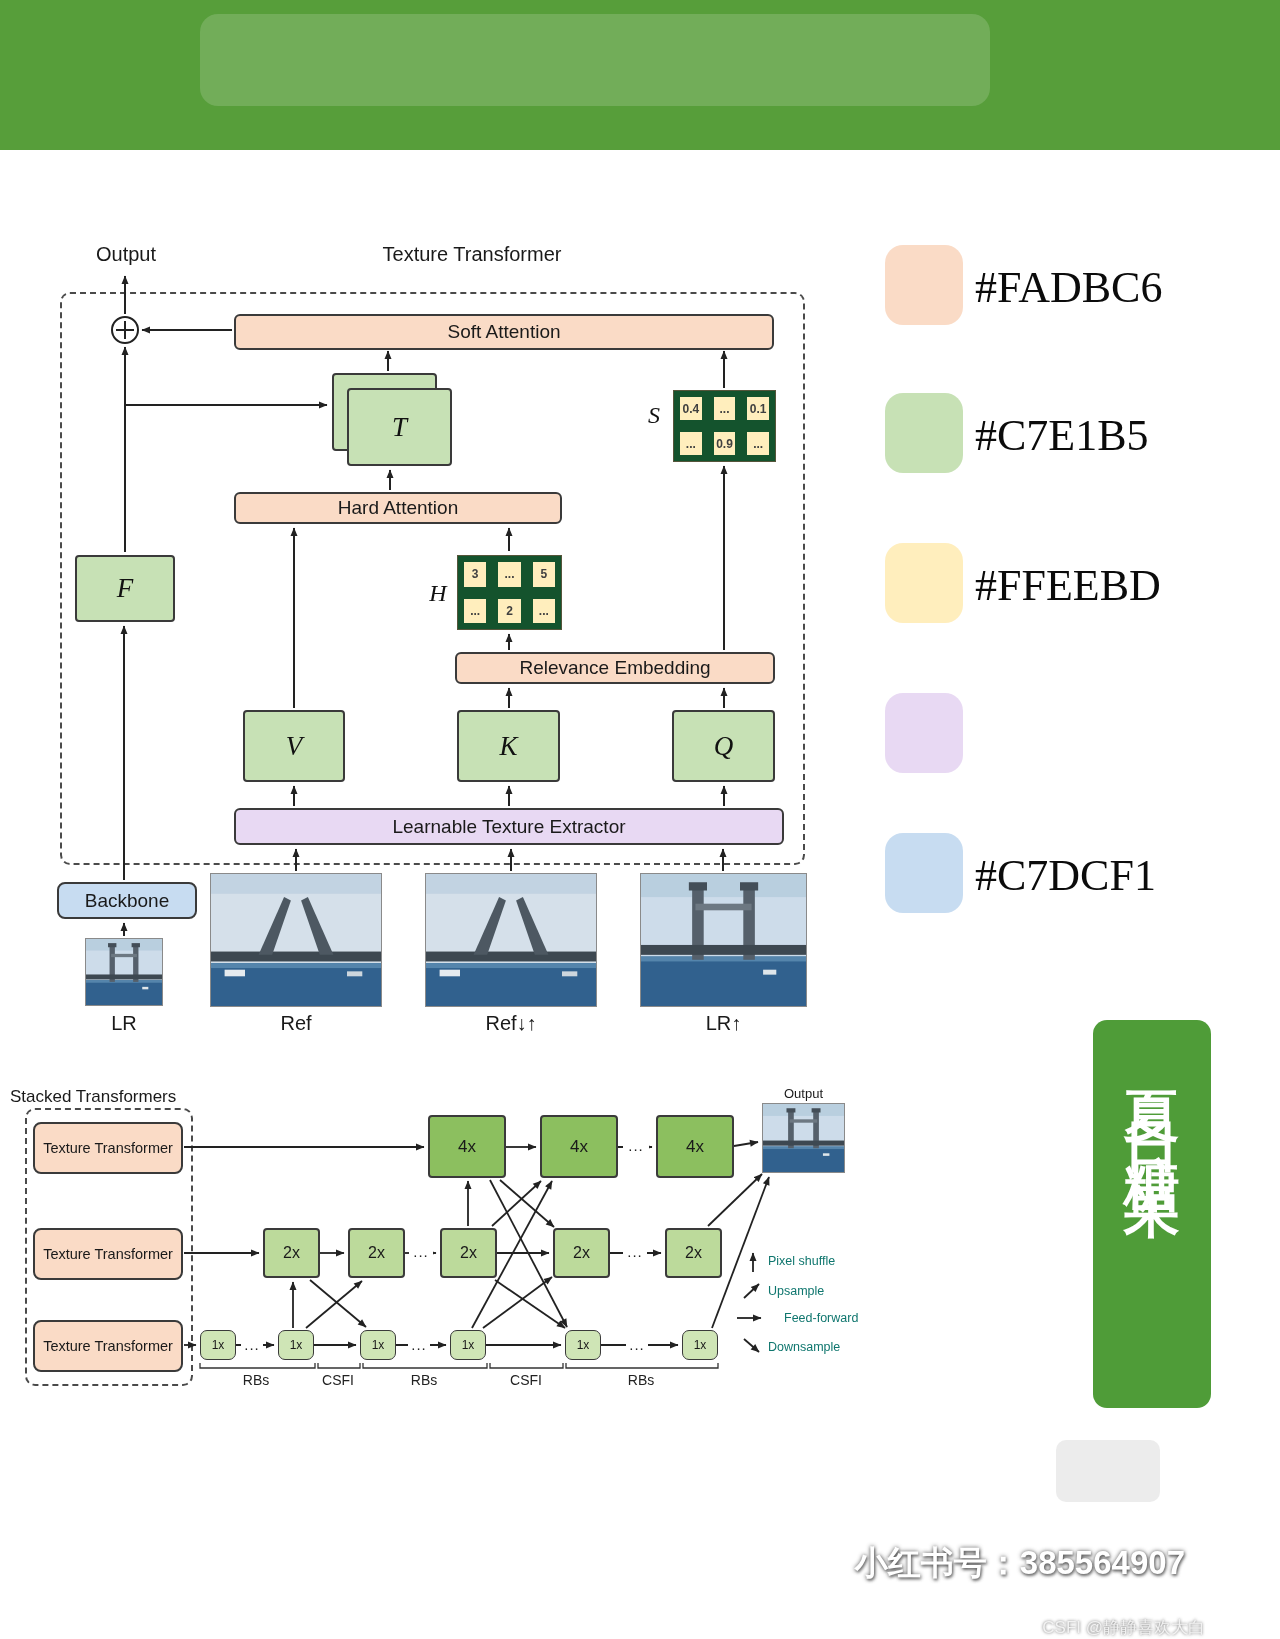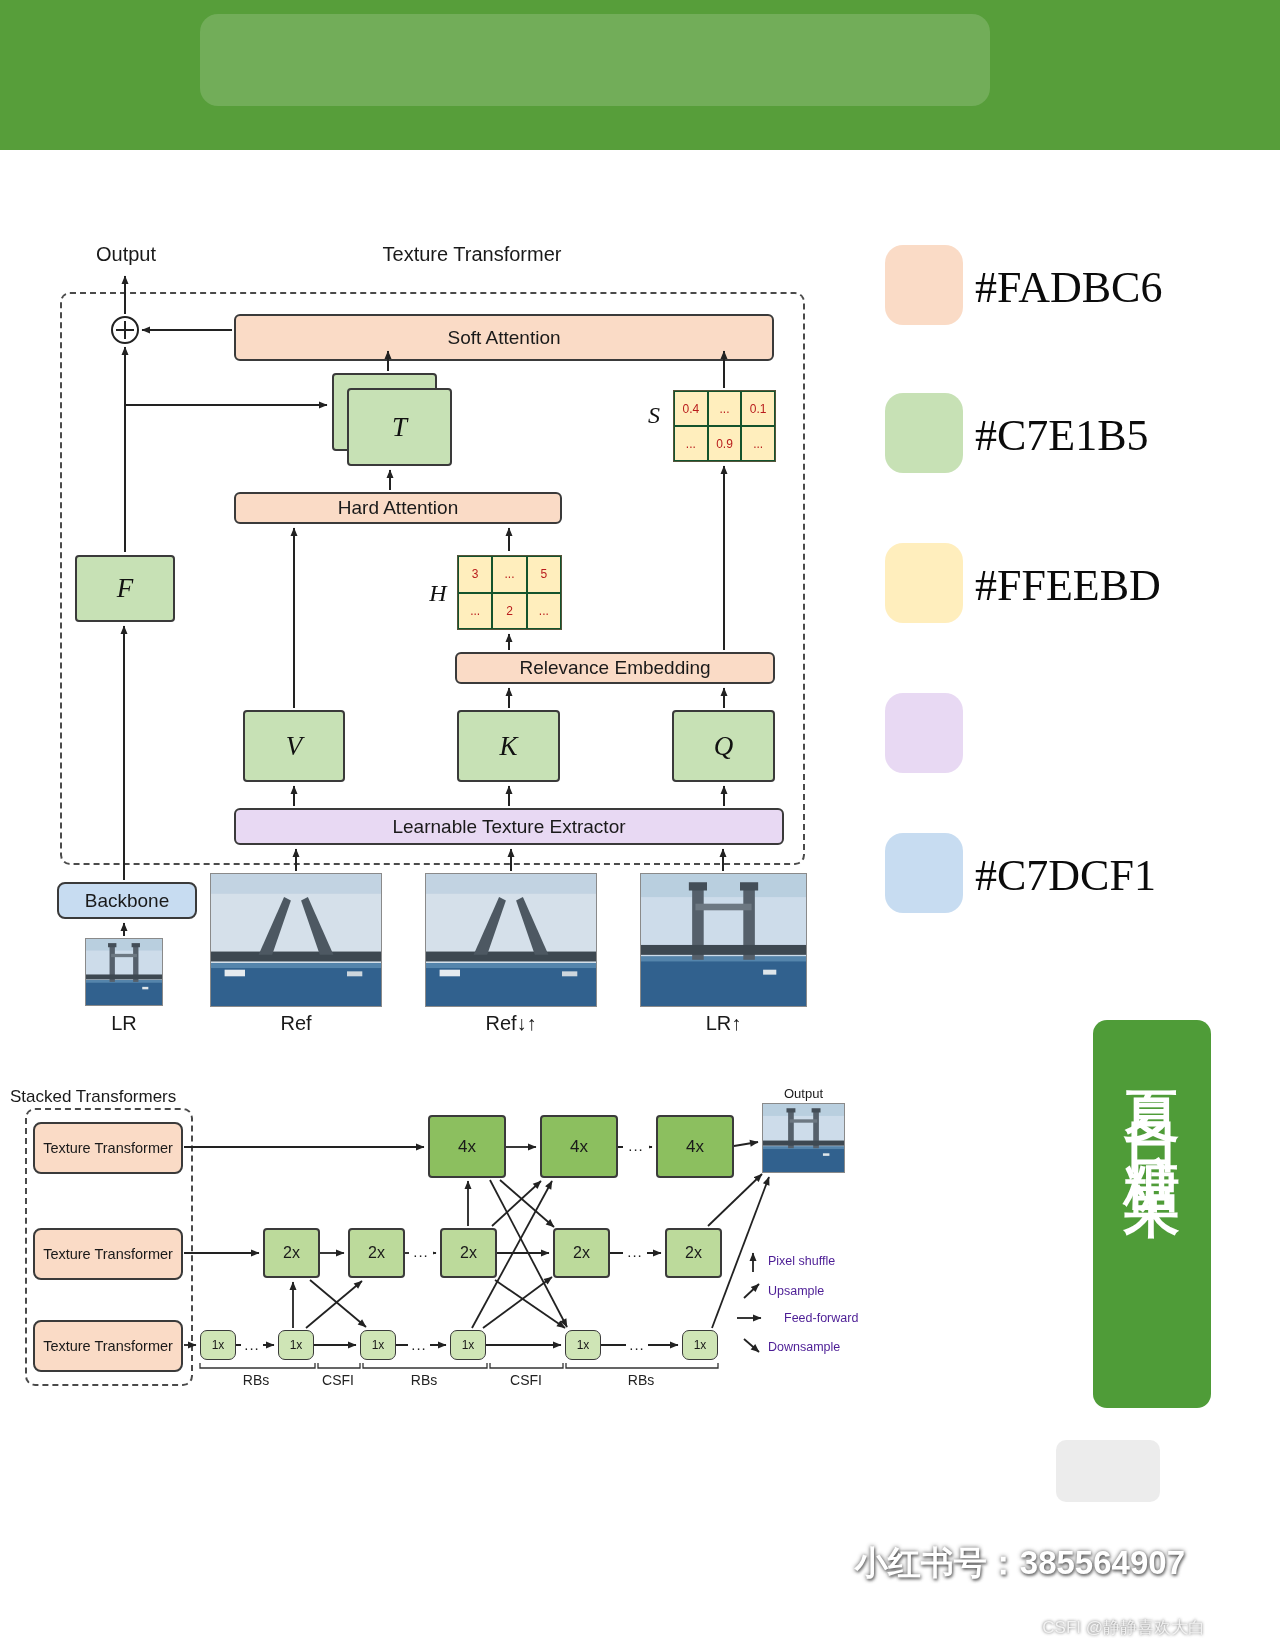--- a/index.html
+++ b/index.html
@@ -18,39 +18,39 @@
   .purple { background:#E8D9F3; }
   .bluebox { background:#C7DCF1; border:2px solid #3a3a3a; border-radius:8px;
              display:flex; align-items:center; justify-content:center; }
   .gbox { background:#C7E1B5; border:2px solid #3a3a3a; border-radius:4px;
           display:flex; align-items:center; justify-content:center; }
   .math { font-family:"Liberation Serif", serif; font-style:italic; color:#111; }
   .dashedbox { border:2.5px dashed #4a4a4a; border-radius:10px; }
 
   .matrix { display:grid; grid-template-columns:repeat(3,1fr); grid-template-rows:repeat(2,1fr);
             border:1.5px solid #55553a; background:#fff; }
-  .matrix .cell { background:#FFEEBD; border:1px solid #14532d; display:flex;
-                  align-items:center; justify-content:center; font-size:12px; color:#b91c1c; }
+  .matrix .cell { background:#FFEEBD; border:6px solid #14532d; display:flex;
+                  align-items:center; justify-content:center; font-size:12px; color:#404040;font-weight:bold; }
 
   .photo { border:1px solid #8a8a8a; overflow:hidden; background:#cddcea; }
   .photo svg { display:block; }
 
   .ttbox { background:#FADBC6; border:2px solid #3a3a3a; border-radius:8px; display:flex;
            align-items:center; justify-content:center; text-align:center; font-size:14.5px;
            line-height:1.25; padding:2px 8px; }
   .s4 { background:#8CBF5F; border:2px solid #3a3a3a; border-radius:4px; display:flex;
         align-items:center; justify-content:center; font-size:17px; }
   .s2 { background:#BCDA9B; border:2px solid #3a3a3a; border-radius:4px; display:flex;
         align-items:center; justify-content:center; font-size:16px; }
   .s1 { background:#CFE5B6; border:1.5px solid #3a3a3a; border-radius:7px; display:flex;
         align-items:center; justify-content:center; font-size:12px; }
   .dots { z-index:3; background:#ffffff; text-align:center; font-size:15px; line-height:14px;
           letter-spacing:1px; color:#222; }
   .grouplbl { font-size:14px; text-align:center; color:#222; }
-  .legend-label { font-size:12.5px; color:#4c1d95; }
+  .legend-label { font-size:12.5px; color:#0f766e; }
 
   .swatch { width:78px; height:80px; border-radius:18px; }
   .palette-label { font-family:"Liberation Serif", serif; font-size:44px; color:#0b0b0b; width:250px; }
 
   .side-banner { background:#4f9c38; border-radius:14px; display:flex; justify-content:center; }
   .banner-text { writing-mode:vertical-rl; text-orientation:upright; color:#ffffff;
                  font-family:"Liberation Serif", serif; font-size:56px; font-weight:bold;
                  letter-spacing:32px; margin-top:26px; }
 
   .xhs-id { font-size:33px; font-weight:bold; color:#ffffff; text-align:right;
@@ -69,21 +69,21 @@
 
   <div class="abs header-band" style="left:0;top:0;width:1280px;height:150px">
     <div class="header-inner"></div>
   </div>
 
   <div class="abs lbl" style="left:86px;top:243px;width:80px;font-size:20px">Output</div>
   <div class="abs lbl" style="left:352px;top:243px;width:240px;font-size:20px">Texture Transformer</div>
 
   <div class="abs dashedbox" style="left:60px;top:292px;width:745px;height:573px"></div>
 
-  <div class="abs bar peach" style="left:234px;top:314px;width:540px;height:47px;font-size:19px">Soft Attention</div>
+  <div class="abs bar peach" style="left:234px;top:314px;width:540px;height:36px;font-size:19px">Soft Attention</div>
 
   <div class="abs gbox" style="left:332px;top:373px;width:105px;height:78px"></div>
   <div class="abs gbox math" style="left:347px;top:388px;width:105px;height:78px;font-size:27px">T</div>
 
   <div class="abs math" style="left:641px;top:402px;width:26px;font-size:24px;text-align:center">S</div>
   <div class="abs matrix" style="left:673px;top:390px;width:103px;height:72px">
     <div class="cell">0.4</div>
     <div class="cell">...</div>
     <div class="cell">0.1</div>
     <div class="cell">...</div>

